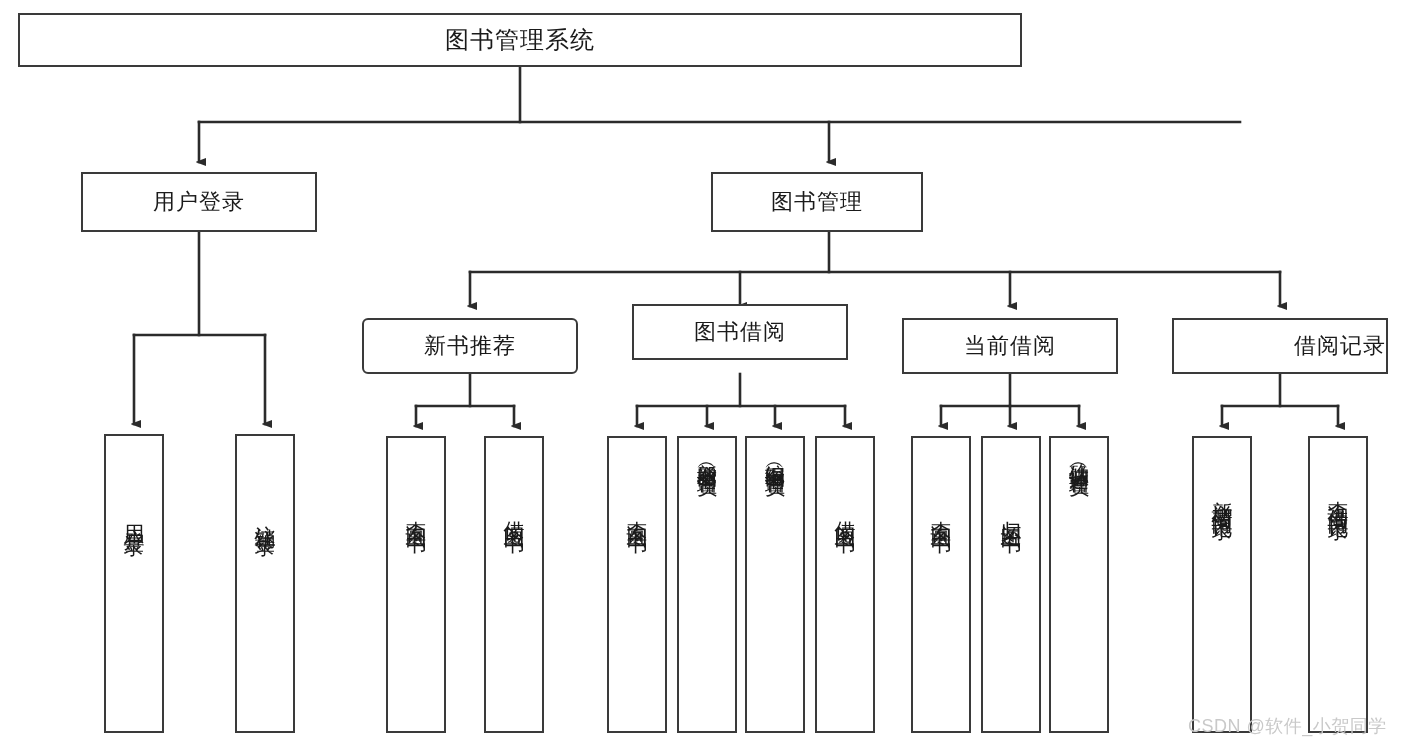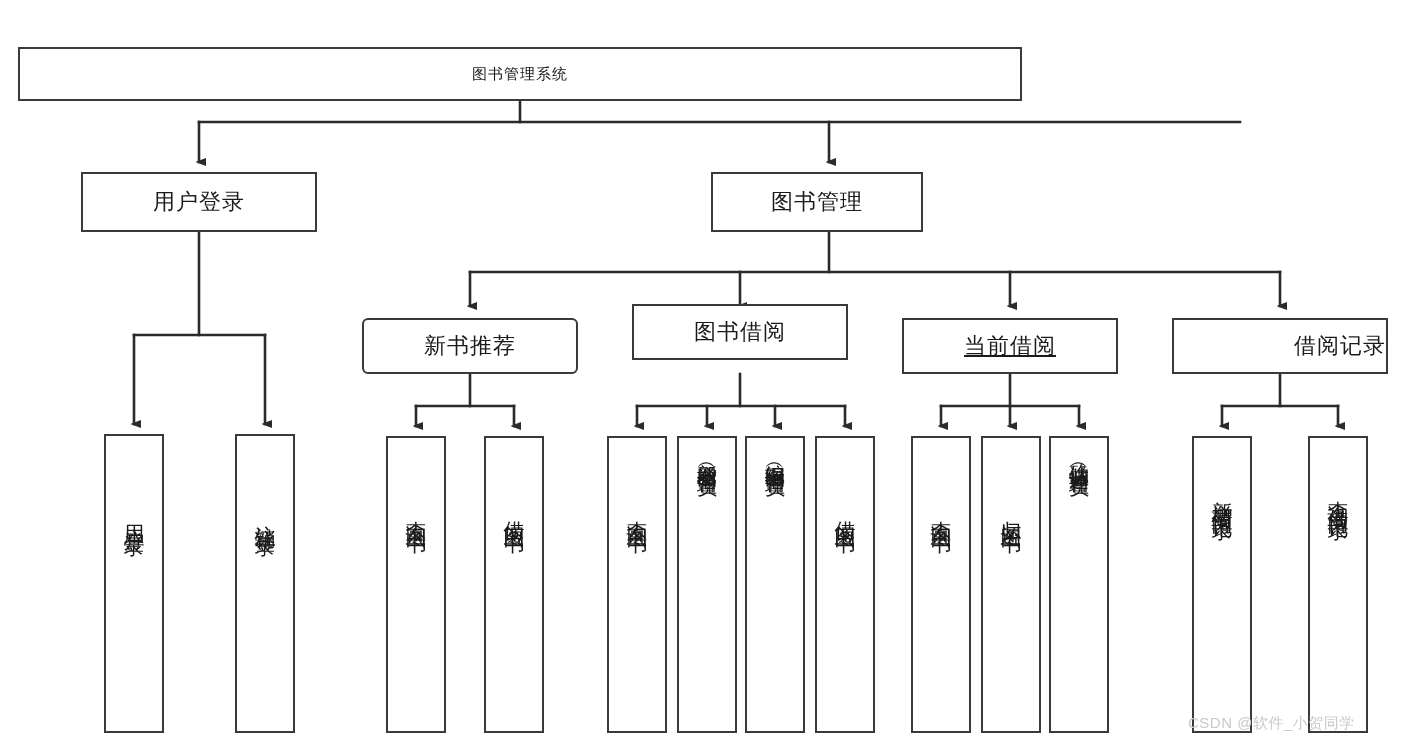--- a/index.html
+++ b/index.html
@@ -37,22 +37,21 @@
     align-items: center;
     justify-content: center;
     color: #1a1a1a;
   }
   .node.horizontal {
     font-size: 22px;
     letter-spacing: 1px;
     line-height: 1.1;
   }
   .node.root {
-    font-size: 15px;
-    margin-top: 34px;
+    font-size: 24px;
   }
   .node.vertical {
     align-items: flex-start;
     justify-content: center;
     padding-top: 14px;
   }
   .node.vertical .vtext {
     writing-mode: vertical-rl;
     text-orientation: upright;
     font-size: 21px;
@@ -62,21 +61,21 @@
     color: #1a1a1a;
   }
   .node.vertical.tall .vtext {
     font-size: 20px;
     letter-spacing: 2px;
   }
   .watermark {
     position: absolute;
     left: 1188px;
     top: 714px;
-    font-size: 15px;
+    font-size: 18px;
     color: #c9c9c9;
     white-space: nowrap;
     letter-spacing: 0.5px;
   }
 </style>
 </head>
 <body>
 
 <div id="diagram-root">
 
@@ -141,21 +140,21 @@
   <div class="node horizontal" style="left:711px; top:172px; width:212px; height:60px;">
     <span>图书管理</span>
   </div>
 
   <div class="node horizontal" style="left:362px; top:318px; width:216px; height:56px;border-radius:6px;">
     <span>新书推荐</span>
   </div>
   <div class="node horizontal" style="left:632px; top:304px; width:216px; height:56px;">
     <span>图书借阅</span>
   </div>
-  <div class="node horizontal" style="left:902px; top:318px; width:216px; height:56px;text-decoration:underline;">
+  <div class="node horizontal" style="left:902px; top:318px; width:216px; height:56px;">
     <span>当前借阅</span>
   </div>
   <div class="node horizontal" style="left:1172px; top:318px; width:216px; height:56px;justify-content:flex-end;">
     <span>借阅记录</span>
   </div>
 
   <div class="node vertical" style="left:104px; top:434px; width:60px; height:299px; padding-top:72px;">
     <span class="vtext">用户登录</span>
   </div>
   <div class="node vertical" style="left:235px; top:434px; width:60px; height:299px; padding-top:72px;">

